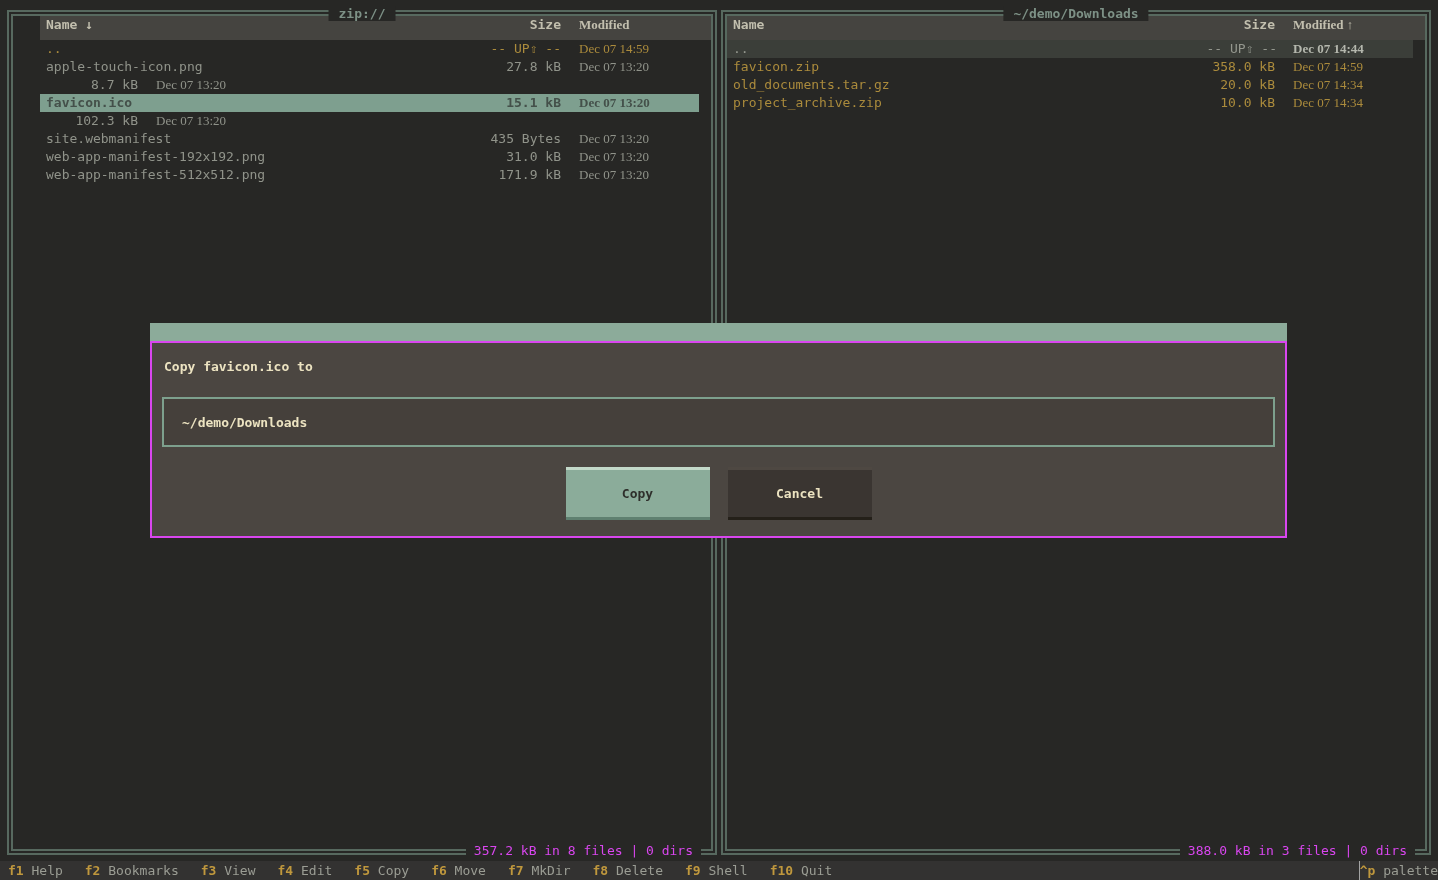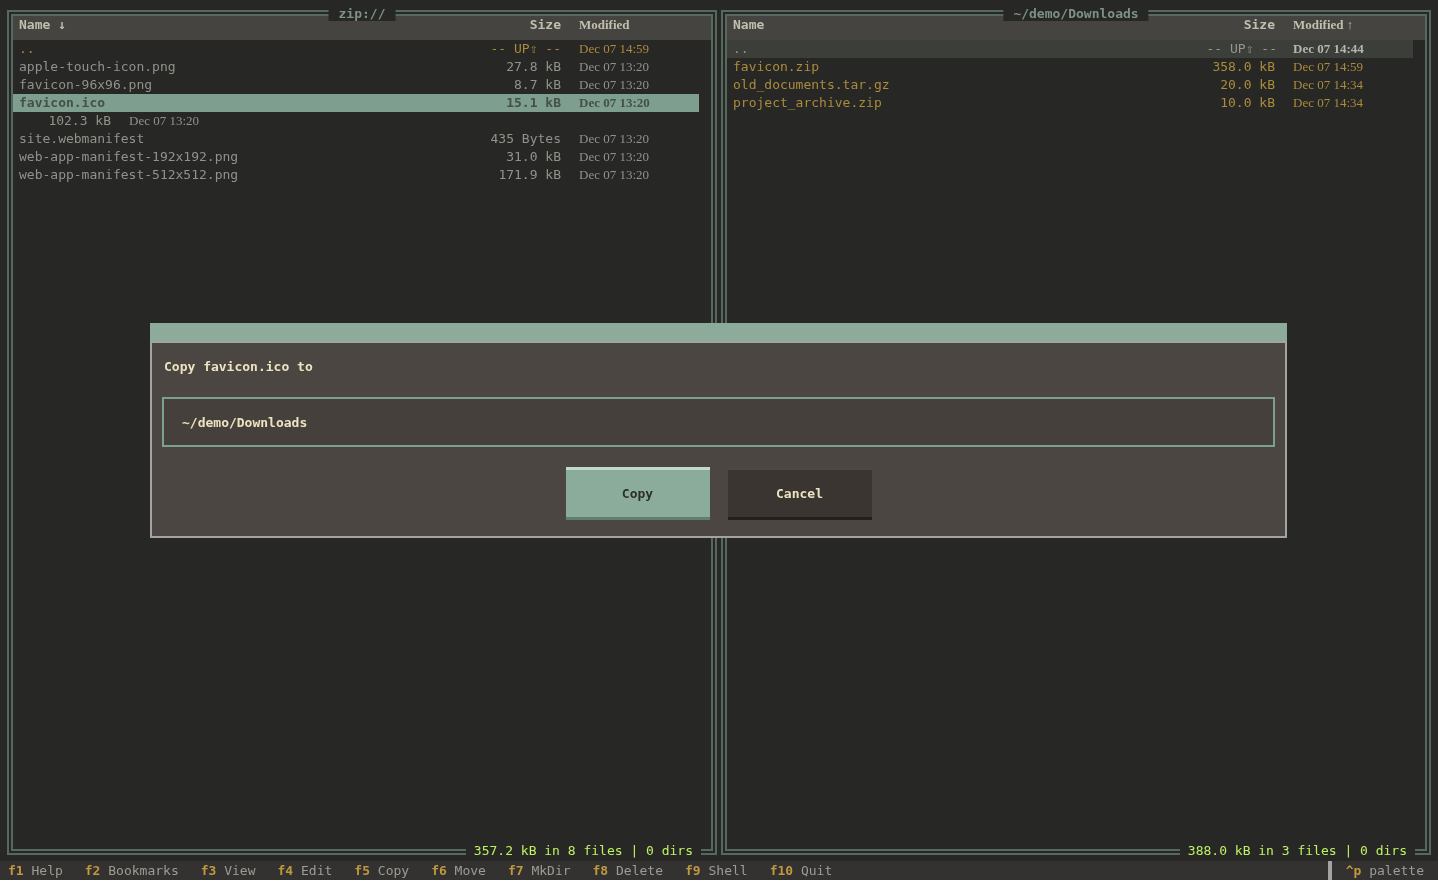--- a/index.html
+++ b/index.html
@@ -4,50 +4,50 @@
 <style>
   * { margin:0; padding:0; box-sizing:border-box; }
   html,body { width:1438px; height:880px; background:#272725; overflow:hidden; }
   body { font-family:"DejaVu Sans Mono", monospace; font-size:13px; color:#90938a; }
 
   .screen { position:relative; width:1438px; height:880px; background:#272725; }
 
   
   .pane { position:absolute; top:10px; height:845px; width:710px;
           border:6px double #57695f; background:#272725; }
-  .pane.left  { left:7px; }
+  .pane.left  { left:7px;padding-left:27px; }
   .pane.right { left:721px; }
 
   .pane-title { position:absolute; top:-10px; left:50%; transform:translateX(-50%);
                 background:#272725; padding:0 10px; color:#7d9186; font-weight:bold;
                 white-space:nowrap; }
 
   .pane-status { position:absolute; bottom:-9px; right:10px; background:#272725;
-                 padding:0 8px; color:#bef264; white-space:nowrap;margin-top:31px; }
+                 padding:0 8px; color:#d946ef; white-space:nowrap;margin-top:31px; }
 
   .hdr-row { display:flex; height:24px; line-height:18px; background:#454440;
              color:#c2bfae; font-weight:bold; padding:0 20px 0 6px; }
   .row { display:flex; height:18px; line-height:18px; padding:0 8px 0 6px;
          margin-right:12px; cursor:default; }
 
   .col-name { flex:1; overflow:hidden; white-space:nowrap; }
   .col-size { width:92px; text-align:right; white-space:nowrap; }
   .col-mod  { width:112px; margin-left:18px; white-space:nowrap;font-family:Liberation Serif, serif; }
   .hdr-row .col-size { text-align:right; padding-left:18px; }
 
   .row-gold { color:#ab8b3c; }
   .cursor-active { background:#7e9f8f; color:#44504a; font-weight:bold;align-items:center; }
   .cursor-inactive { background:#3b3e39; color:#94978e; }
   .cursor-inactive .col-mod { font-weight:bold; color:#b4b7ad;margin-left:16px; }
 
   
   .dialog { position:absolute; left:150px; top:323px; width:1137px; height:215px; z-index:10; }
   .dialog-titlebar { height:18px; background:#8cab9a; }
   .dialog-body { position:absolute; top:18px; left:0; right:0; bottom:0;
-                 background:#4b4641; border:2px solid #a3a3a3; padding:16px 10px 0 10px; }
+                 background:#4b4641; border:2px solid #d946ef; padding:16px 10px 0 10px; }
   .dialog-label { color:#ece3c1; font-weight:bold; margin-left:2px; height:17px; }
   .dialog-input { display:block; width:100%; height:50px; margin-top:21px;
                   background:#45403b; border:2px solid #7da08d; color:#ece3c1;
                   font-family:"DejaVu Sans Mono", monospace; font-size:13px; font-weight:bold;
                   padding-left:18px; outline:none; }
   .dialog-buttons { margin-top:20px; display:flex; justify-content:center; gap:18px; }
   .btn { width:144px; height:53px; font-family:"DejaVu Sans Mono", monospace;
          font-size:13px; font-weight:bold; text-align:center; cursor:pointer;
          border:none; border-top:3px solid transparent; border-bottom:3px solid transparent; }
   .btn-primary { background:#8bac9a; color:#2e2f2b;
@@ -55,21 +55,21 @@
   .btn-plain { background:#3a3531; color:#ece3c1;
                border-top-color:#4e4842; border-bottom-color:#242019; }
 
   
   .fnbar { position:absolute; left:0; right:0; bottom:0; height:19px; line-height:19px;
            background:#333231; display:flex; padding-left:8px; }
   .fn-item { margin-right:22px; white-space:nowrap; cursor:pointer; }
   .fn-key { color:#c0983d; font-weight:bold; font-style:normal; }
   .fn-label { color:#9b9d94; }
   .fnbar-spacer { flex:1; }
-  .palette-item { border-left:4px solid #a3a3a3; padding:0 14px; white-space:nowrap; cursor:pointer; }
+  .palette-item { border-left:1px solid #a3a3a3; padding:0 0; white-space:nowrap; cursor:pointer; }
 </style>
 </head>
 <body>
 
 <div class="screen">
 
   <div class="pane left">
     <span class="pane-title">zip://</span>
     <div class="hdr-row">
       <span class="col-name">Name ↓</span>
@@ -82,21 +82,20 @@
           <span class="col-name">..</span>
           <span class="col-size">-- UP⇧ --</span>
           <span class="col-mod">Dec 07 14:59</span>
         </div>
         <div class="row">
           <span class="col-name">apple-touch-icon.png</span>
           <span class="col-size">27.8 kB</span>
           <span class="col-mod">Dec 07 13:20</span>
         </div>
         <div class="row">
-          <span class="col-name">favicon-96x96.png</span>
           <span class="col-size">8.7 kB</span>
           <span class="col-mod">Dec 07 13:20</span>
         </div>
         <div class="row cursor-active">
           <span class="col-name">favicon.ico</span>
           <span class="col-size">15.1 kB</span>
           <span class="col-mod">Dec 07 13:20</span>
         </div>
         <div class="row">
           <span class="col-size">102.3 kB</span>

